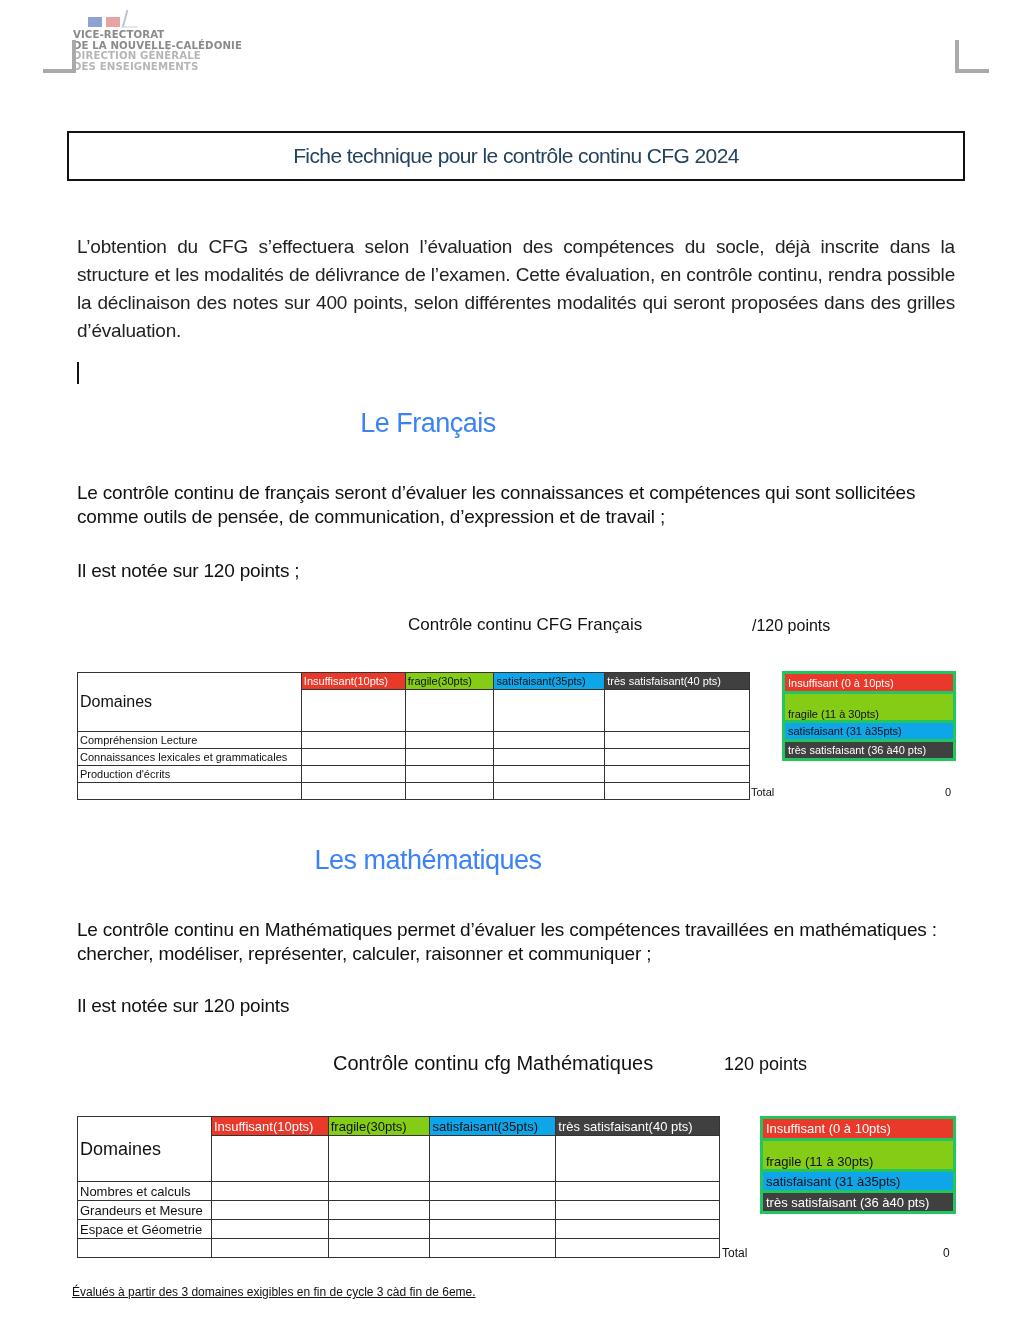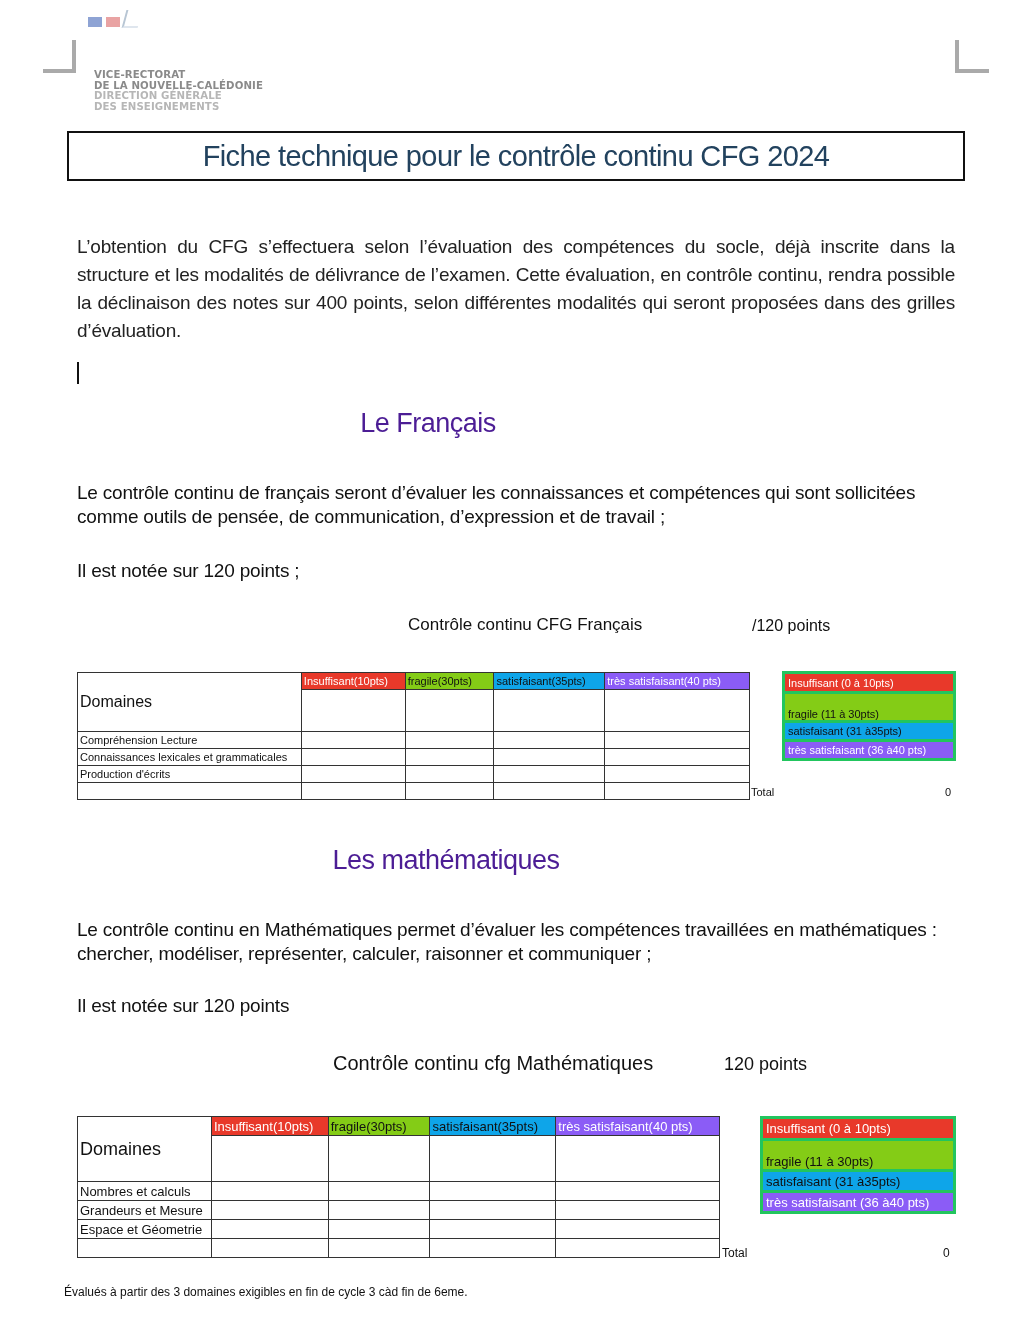--- a/index.html
+++ b/index.html
@@ -4,60 +4,60 @@
 <style>
   html, body { margin:0; padding:0; background:#ffffff; }
   body { width:1028px; height:1337px; position:relative; overflow:hidden; font-family:"Liberation Sans", sans-serif; color:#111; }
   .abs { position:absolute; }
 
   
   .logo-flags { left:88px; top:14px; width:60px; height:14px; }
   .flag-blue { position:absolute; left:0; top:3px; width:14px; height:10px; background:#8ea3d4; }
   .flag-red { position:absolute; left:18px; top:3px; width:14px; height:10px; background:#e9a3a3; }
   .flag-emblem { position:absolute; left:36px; top:-4px; width:14px; height:16px; border-left:2px solid #b8c6d4; border-bottom:2px solid #dfe6ee; transform:skewX(-15deg); }
-  .logo-text { left:94px; top:30px; font-family:"DejaVu Sans", sans-serif; font-size:10.2px; line-height:10.5px; font-weight:bold; letter-spacing:0.1px;margin-top:40px; }
+  .logo-text { left:73px; top:30px; font-family:"DejaVu Sans", sans-serif; font-size:10.2px; line-height:10.5px; font-weight:bold; letter-spacing:0.1px; }
   .logo-line1, .logo-line2 { color:#8a8a8a; display:block; }
   .logo-line3, .logo-line4 { color:#b6b6b6; display:block; }
   .corner-left-v { left:72px; top:40px; width:4px; height:33px; background:#aaaaaa; }
   .corner-left-h { left:43px; top:69px; width:33px; height:4px; background:#aaaaaa; }
   .corner-right-v { left:955px; top:40px; width:4px; height:33px; background:#aaaaaa; }
   .corner-right-h { left:955px; top:69px; width:34px; height:4px; background:#aaaaaa; }
 
   
   .title-box { left:67px; top:131px; width:898px; height:50px; border:2px solid #111; box-sizing:border-box; display:flex; align-items:center; justify-content:center; }
-  .title-text { font-size:29px; color:#22425e; letter-spacing:-0.6px; font-family:"Liberation Sans", sans-serif; }
+  .title-text { font-size:21px; color:#22425e; letter-spacing:-0.6px; font-family:"Liberation Sans", sans-serif; }
 
   .intro { left:77px; top:233px; width:878px; font-size:19px; line-height:28px; text-align:justify; color:#222; letter-spacing:-0.2px; }
   .cursor { left:77px; top:362px; width:2px; height:22px; background:#111; }
 
-  .section-heading { font-size:27px; color:#4c1d95; width:856px; text-align:center; letter-spacing:-0.5px; }
+  .section-heading { font-size:27px; color:#3b82f6; width:856px; text-align:center; letter-spacing:-0.5px; }
   .para { left:77px; width:890px; font-size:19px; line-height:24px; color:#111; letter-spacing:-0.2px; }
 
   .calibri { font-family:"Liberation Sans", sans-serif; }
   .table-title { font-size:17px; color:#111; }
 
   
   table.grid { position:absolute; border-collapse:collapse; font-family:"Liberation Sans", sans-serif; font-size:11px; }
   table.grid td { border:1px solid #333; padding:0 2px; height:16px; white-space:nowrap; color:#111; vertical-align:middle; }
   .hdr-red { background:#e8392a; color:#fff !important; }
   .hdr-yellow { background:#84cc16; }
   .hdr-lightgreen { background:#0ea5e9; }
-  .hdr-darkgreen { background:#8b5cf6; color:#fff !important; }
+  .hdr-darkgreen { background:#404040; color:#fff !important; }
   .dom-label { font-size:16px; vertical-align:middle; }
 
   .legend { position:absolute; border-collapse:collapse; font-family:"Liberation Sans", sans-serif; font-size:11px; }
   .legend td { border:3px solid #22c55e; padding:0 3px; white-space:nowrap; }
 
   .total-label { font-size:11px; font-family:Liberation Sans, sans-serif; }
   .total-value { font-size:11px; font-family:"Liberation Sans", sans-serif; }
 
   .math table.grid { font-size:13px; }
   .math table.grid td { height:18px; }
   .legend.big { font-size:13px; }
-  .footnote { left:64px; top:1285px; font-size:12px; color:#111; }
+  .footnote { left:72px; top:1285px; font-size:12px; color:#111;text-decoration:underline; }
 </style>
 </head>
 <body>
 
 <div class="abs logo-flags">
   <div class="flag-blue"></div>
   <div class="flag-red"></div>
   <div class="flag-emblem"></div>
 </div>
 <div class="abs logo-text">
@@ -150,21 +150,21 @@
       </tr>
   <tr>
         <td class="hdr-darkgreen" style="height:16px;">très satisfaisant (36 à40 pts)</td>
       </tr>
 </tbody>
   </table>
 
 <div class="abs total-label" style="left:751px; top:786px;">Total</div>
 <div class="abs total-value" style="left:945px; top:786px;">0</div>
 
-<div class="abs section-heading" style="left:0; top:845px;padding-left:18px;">Les mathématiques</div>
+<div class="abs section-heading" style="left:0; top:845px;">Les mathématiques</div>
 <div class="abs para" style="top:918px;">Le contrôle continu en Mathématiques permet d’évaluer les compétences travaillées en mathématiques : chercher, modéliser, représenter, calculer, raisonner et communiquer ;</div>
 <div class="abs para" style="top:994px;">Il est notée sur 120 points</div>
 <div class="abs table-title calibri" style="left:333px; top:1052px; font-size:20px;">Contrôle continu cfg Mathématiques</div>
 <div class="abs table-title calibri" style="left:724px; top:1054px; font-size:18px;">120 points</div>
 
 <div class="math">
 <table class="grid" style="left:77px; top:1116px; width:643px;">
   <colgroup>
         <col style="width:134px">
         <col style="width:117px">

